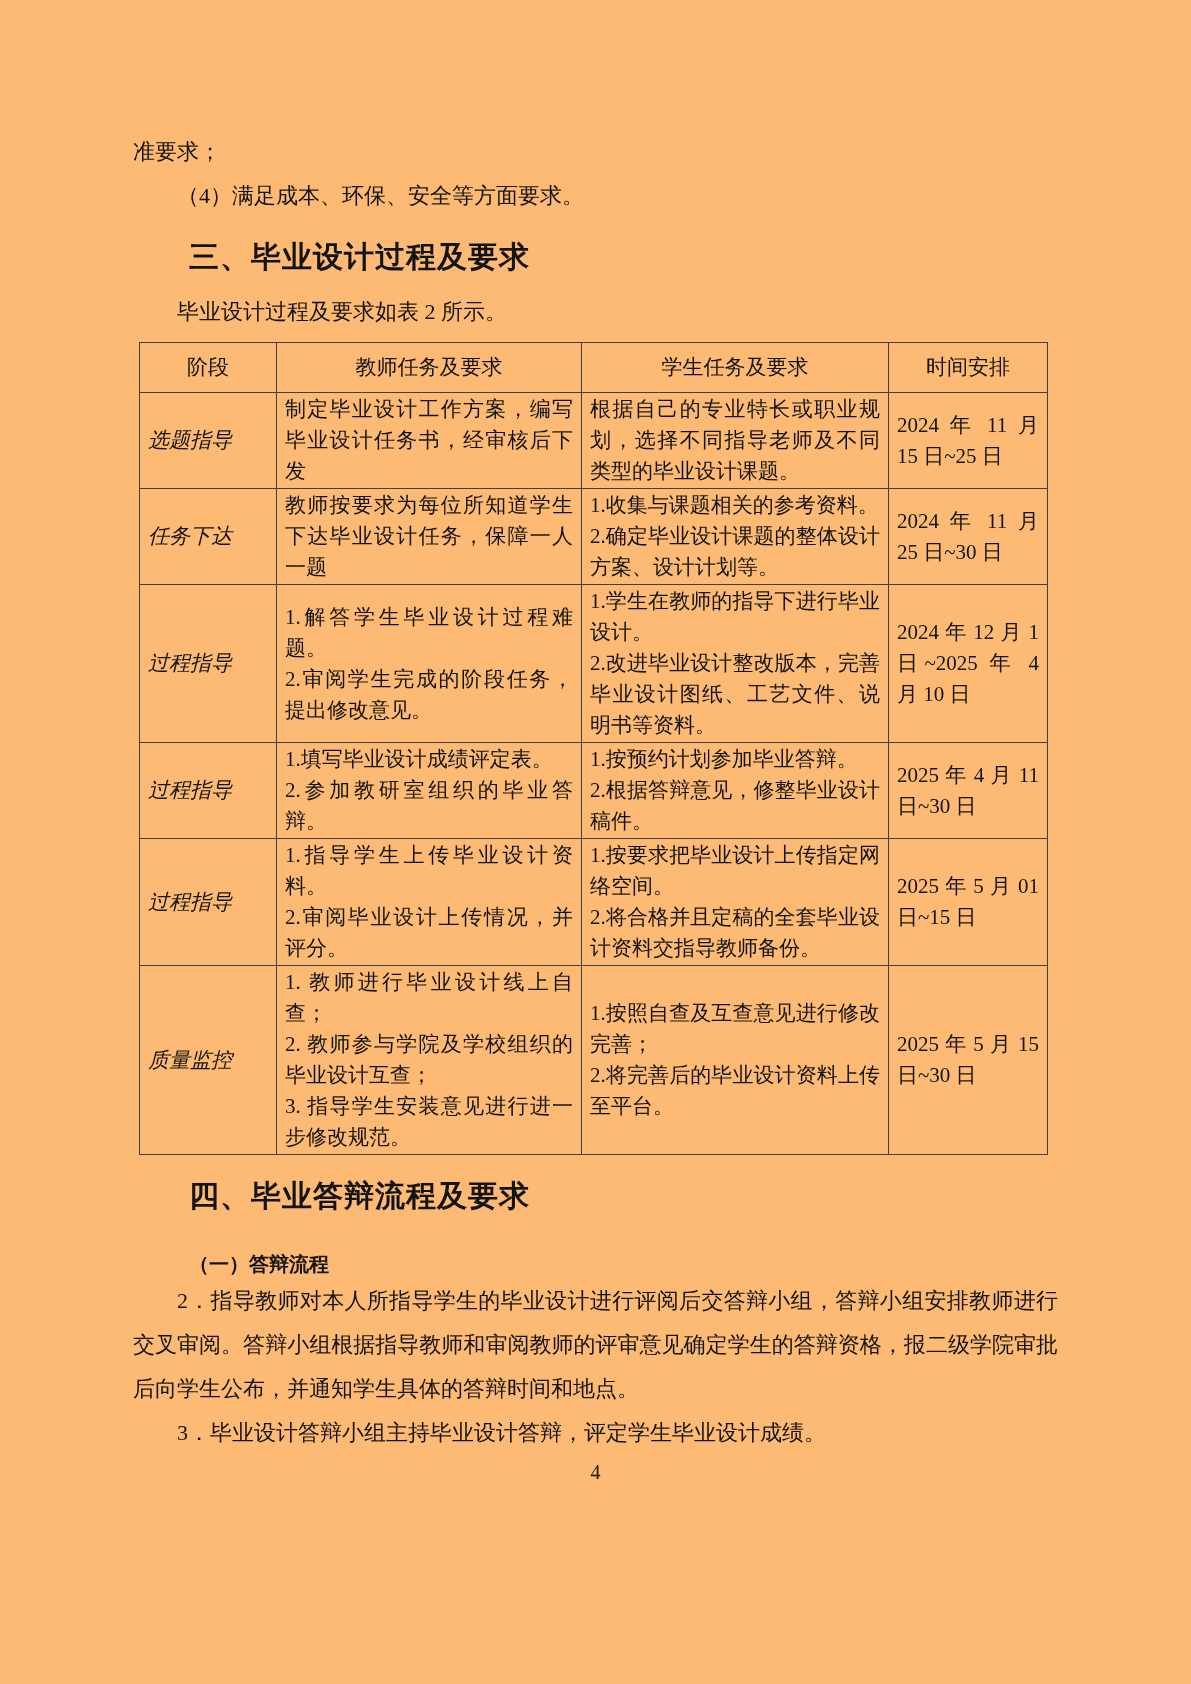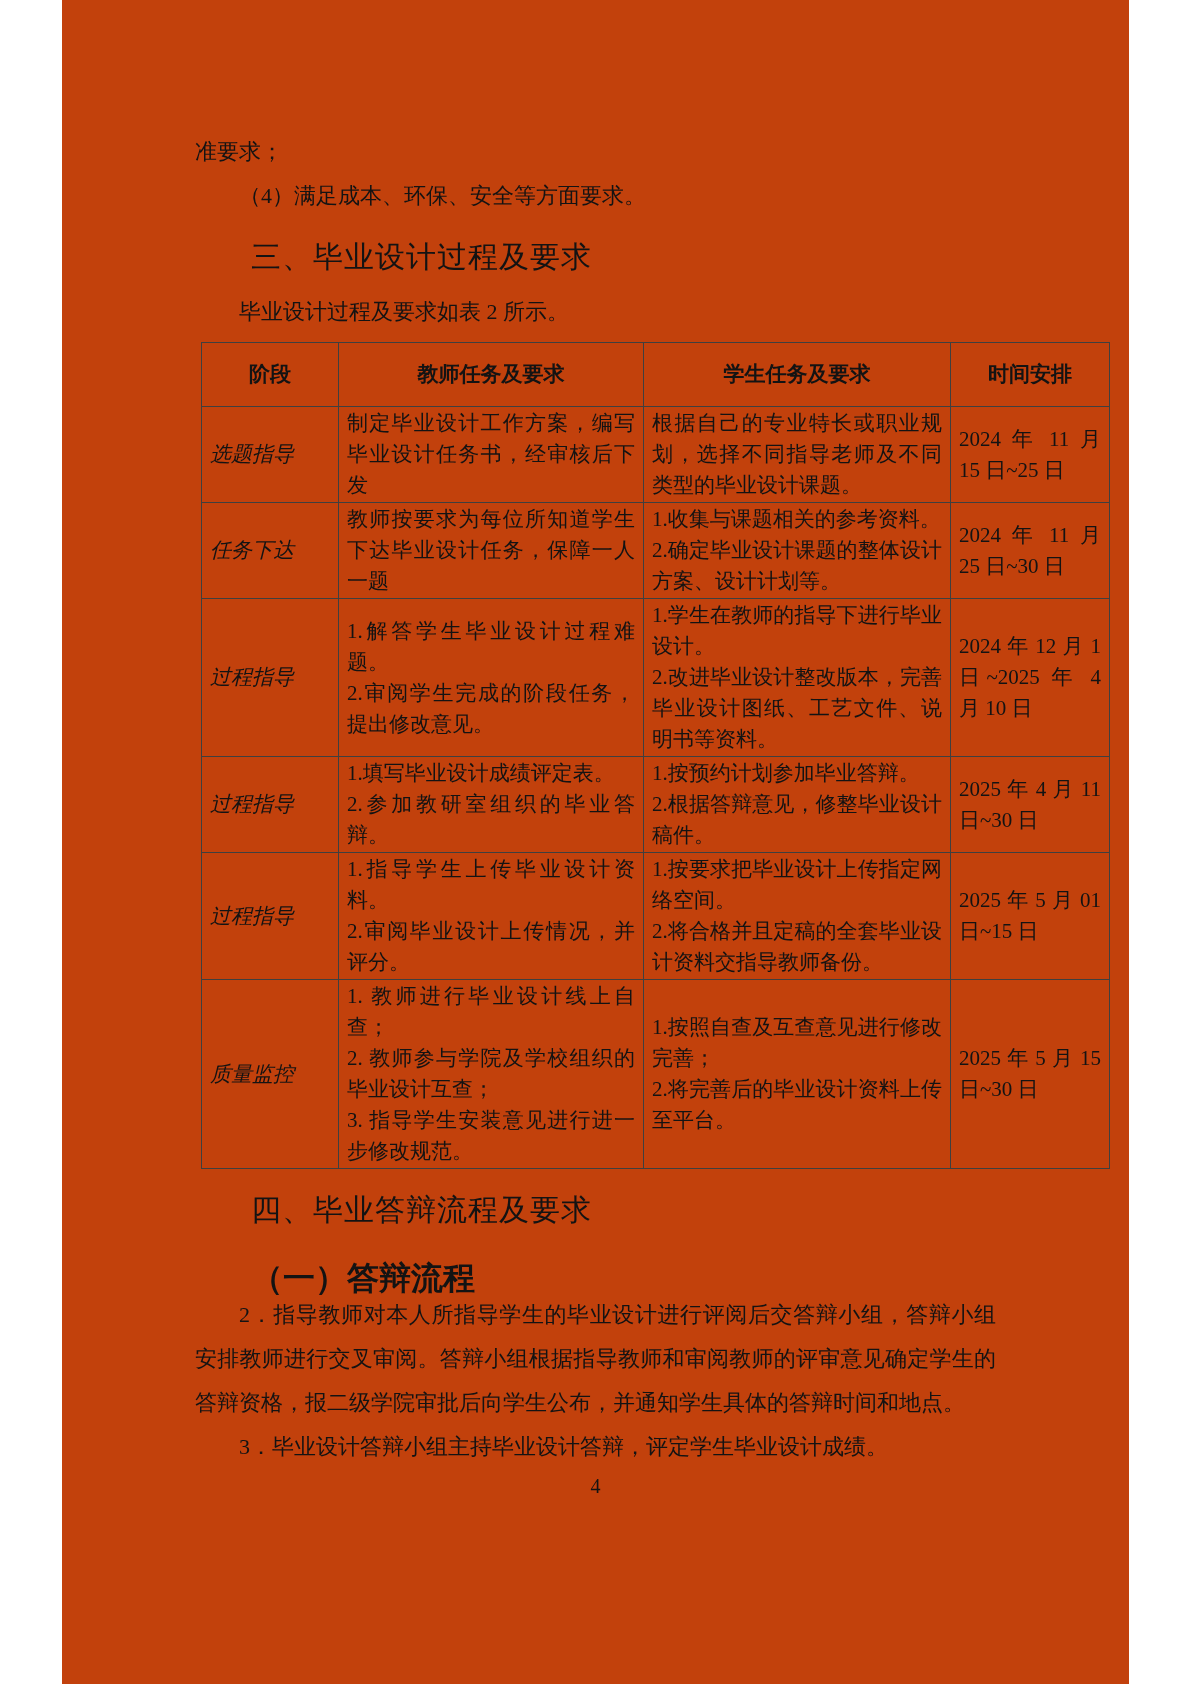--- a/index.html
+++ b/index.html
@@ -2,53 +2,53 @@
 <html><head>
 <meta charset="utf-8">
 <style>
   html, body {
     margin: 0;
     padding: 0;
     background: #ffffff;
   }
   .page {
     position: relative;
-    width: 1067px;
+    width: 1191px;
     height: 1684px;
     margin: 0 auto;
-    background: #c2410c;
+    background: #fdba74;
     box-sizing: border-box;
     padding: 130px 133px 0 133px;
     font-family: "Liberation Serif", "DejaVu Serif", serif;
     color: #131313;
     overflow: hidden;
   }
   .body-para {
     font-size: 22px;
     line-height: 44px;
     margin: 0;
     text-align: justify;
   }
   .indent {
     text-indent: 2em;
   }
   .sec-heading {
     font-family: "Liberation Sans", "DejaVu Sans", sans-serif;
     font-size: 30px;
-    font-weight: 400;
+    font-weight: 700;
     letter-spacing: 1px;
     margin: 22px 0 16px 56px;
     line-height: 34px;
   }
   .sec-heading.second {
     margin-top: 24px;
     margin-bottom: 0;
   }
   .sub-heading {
-    font-size: 32px;
+    font-size: 20px;
     font-weight: bold;
     margin: 36px 0 0 56px;
     line-height: 30px;
   }
   table.process {
     width: 908px;
     margin: 8px 0 0 6px;
     border-collapse: collapse;
     table-layout: fixed;
     font-size: 21px;
@@ -58,23 +58,23 @@
   table.process col.c-teacher { width: 305px; }
   table.process col.c-student { width: 307px; }
   table.process col.c-time    { width: 159px; }
   table.process th,
   table.process td {
     border: 1px solid #3f3f3f;
     vertical-align: middle;
     box-sizing: border-box;
   }
   table.process th {
-    font-weight: bold;
+    font-weight: normal;
     text-align: center;
-    padding: 16px 6px;
+    padding: 9px 6px;
   }
   table.process td {
     padding: 1px 8px;
   }
   td.cell-stage {
     text-align: left;
     font-style: italic;
   }
   td.cell-teacher,
   td.cell-student {

